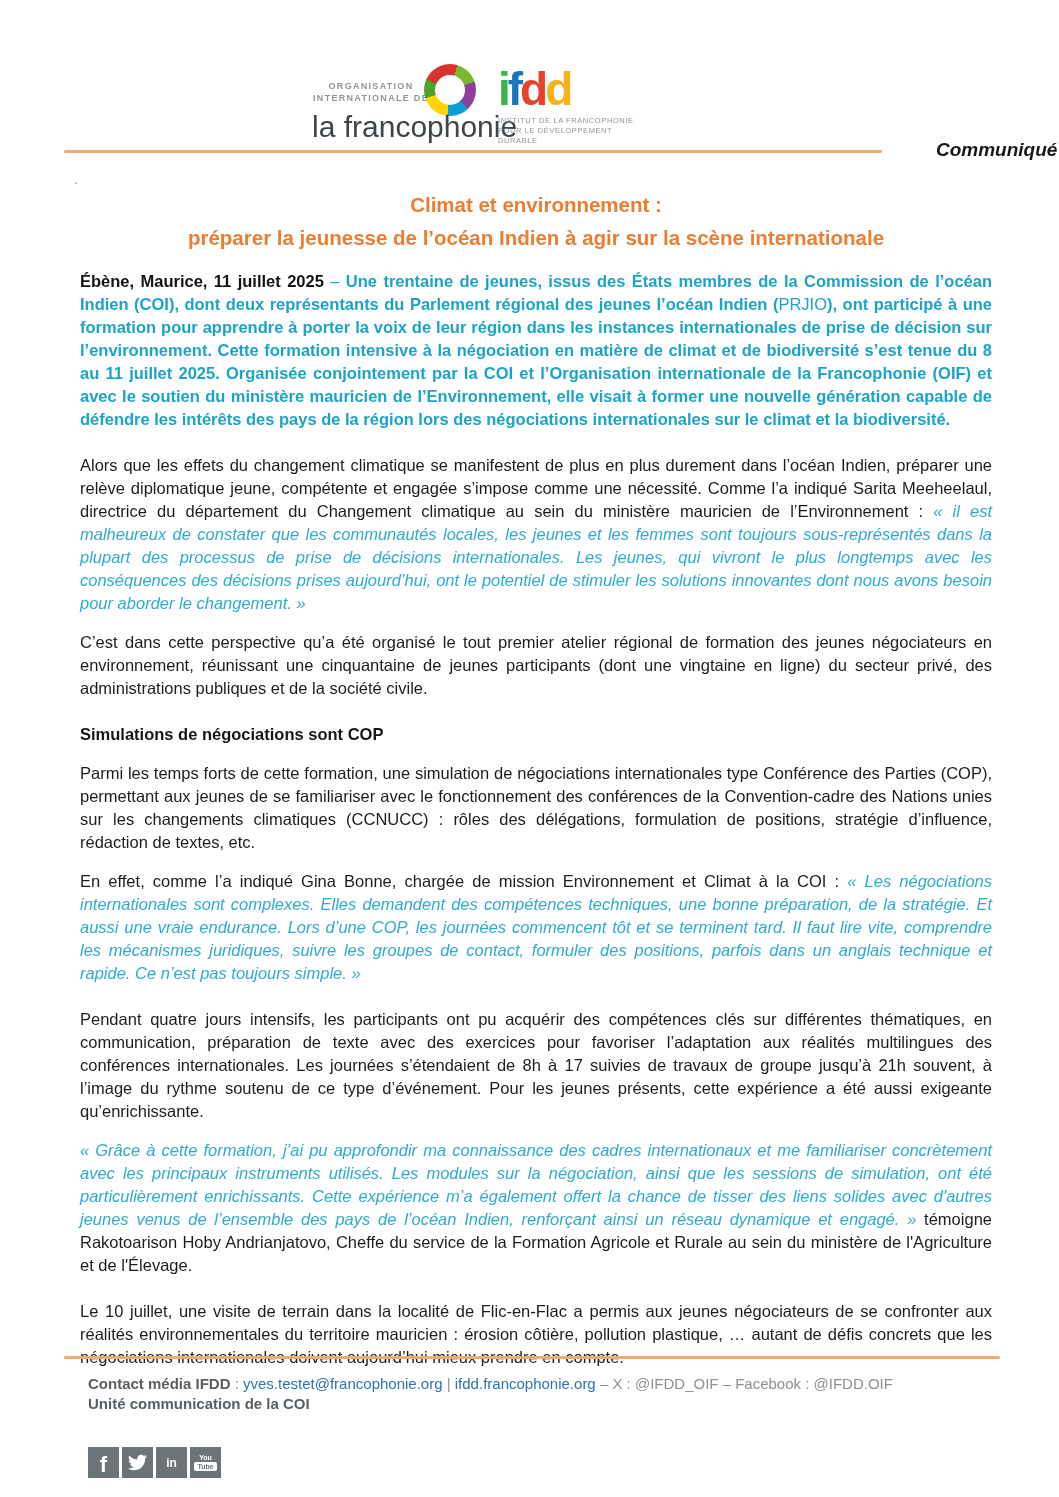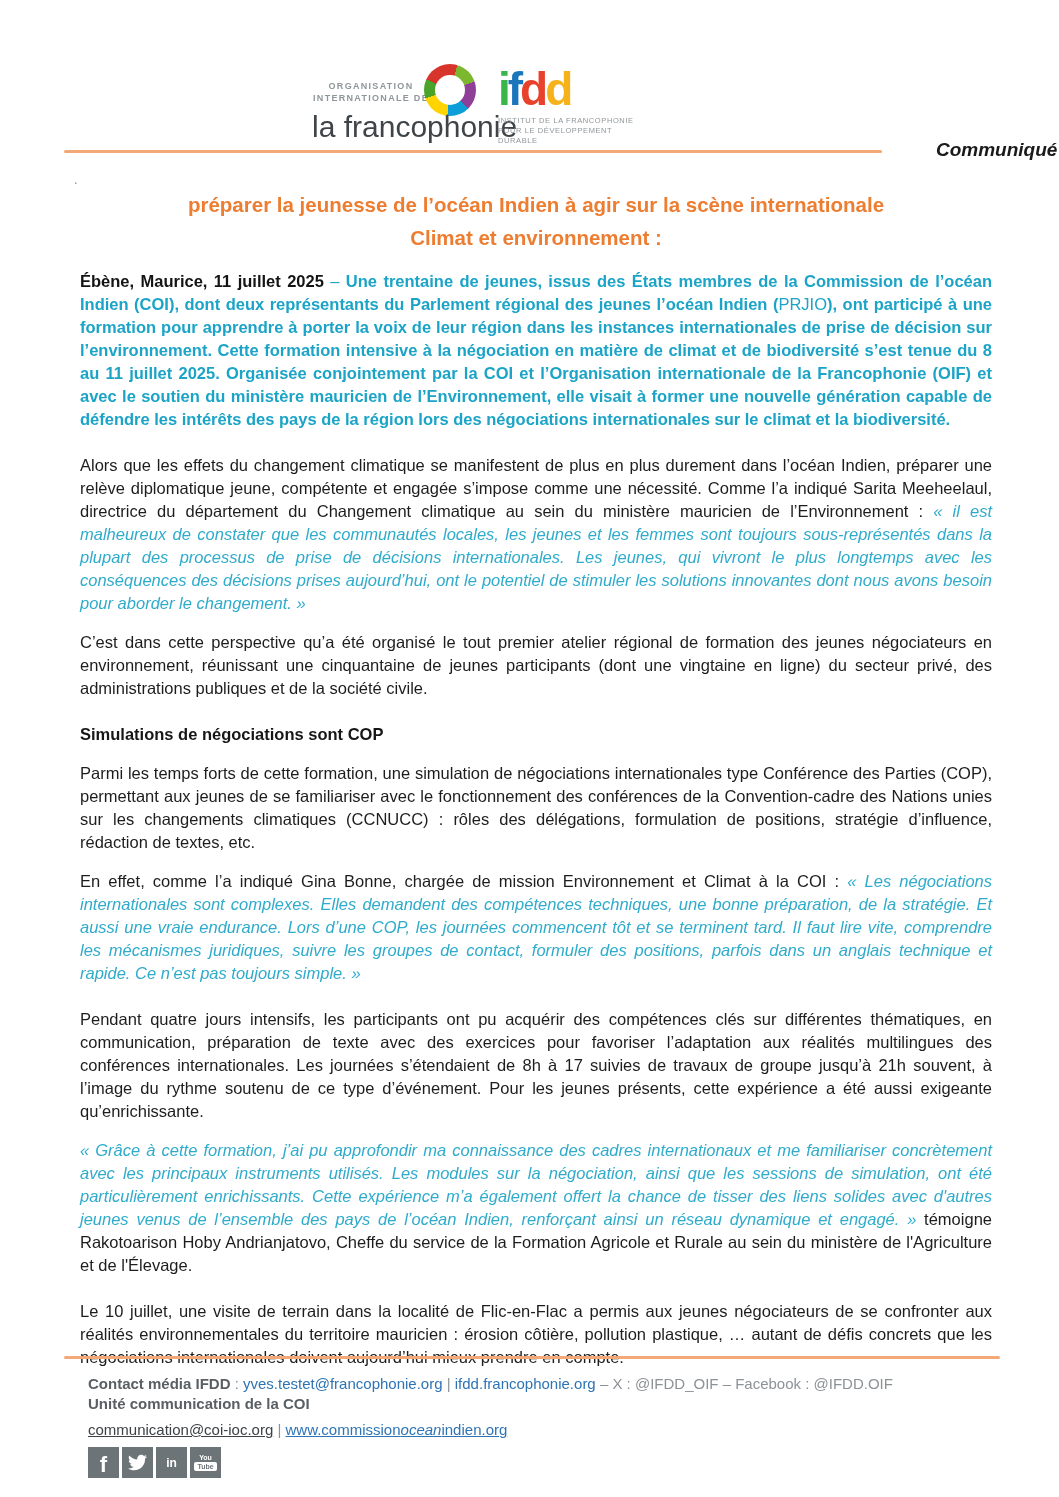--- a/index.html
+++ b/index.html
@@ -100,22 +100,22 @@
   </div>
 
   <div class="rule-top"></div>
   <div class="communique">Communiqué</div>
 
   <div class="main">
 
     <div class="stray">.</div>
 
     <div class="title">
+      <div>Climat et environnement :</div>
       <div>préparer la jeunesse de l’océan Indien à agir sur la scène internationale</div>
-      <div>Climat et environnement :</div>
     </div>
 
     <p class="para lead mb"><span class="date">Ébène, Maurice, 11 juillet 2025</span><span class="dash"> – </span><span>Une trentaine de jeunes, issus des États membres de la Commission de l’océan Indien (COI), dont deux représentants du Parlement régional des jeunes l’océan Indien (</span><span class="prjio">PRJIO</span><span>), ont participé à une formation pour apprendre à porter la voix de leur région dans les instances internationales de prise de décision sur l’environnement. Cette formation intensive à la négociation en matière de climat et de biodiversité s’est tenue du 8 au 11 juillet 2025. Organisée conjointement par la COI et l’Organisation internationale de la Francophonie (OIF) et avec le soutien du ministère mauricien de l’Environnement, elle visait à former une nouvelle génération capable de défendre les intérêts des pays de la région lors des négociations internationales sur le climat et la biodiversité.</span></p>
 
     <p class="para"><span>Alors que les effets du changement climatique se manifestent de plus en plus durement dans l’océan Indien, préparer une relève diplomatique jeune, compétente et engagée s’impose comme une nécessité. Comme l’a indiqué Sarita Meeheelaul, directrice du département du Changement climatique au sein du ministère mauricien de l’Environnement : </span><span class="quote">« il est malheureux de constater que les communautés locales, les jeunes et les femmes sont toujours sous-représentés dans la plupart des processus de prise de décisions internationales. Les jeunes, qui vivront le plus longtemps avec les conséquences des décisions prises aujourd’hui, ont le potentiel de stimuler les solutions innovantes dont nous avons besoin pour aborder le changement. »</span></p>
 
     <p class="para mb">C’est dans cette perspective qu’a été organisé le tout premier atelier régional de formation des jeunes négociateurs en environnement, réunissant une cinquantaine de jeunes participants (dont une vingtaine en ligne) du secteur privé, des administrations publiques et de la société civile.</p>
 
     <p class="para section-heading">Simulations de négociations sont COP</p>
 
@@ -131,21 +131,20 @@
 
   </div>
 
   <div class="rule-bottom"></div>
 
   <div class="footer">
     <div class="f-line1"><span class="f-label">Contact média IFDD</span><span> : </span><a href="#" class="f-link-blue">yves.testet@francophonie.org</a><span> | </span><a href="#" class="f-link-blue">ifdd.francophonie.org</a><span> – X : @IFDD_OIF – Facebook : @IFDD.OIF</span></div>
 
     <div class="f-line2"><span class="f-label">Unité communication de la COI</span></div>
 
-    <div class="f-line3"><a href="#" class="f-link-dark">communication@coi-ioc.org</a><span> | </span><a href="#" class="f-link-blue-u"><span>www.commission</span><i>ocean</i><span>indien.org</span></a></div>
   </div>
 
   <div class="social-row">
     <div class="social-icon">
       <span class="fb-glyph">f</span>
     </div>
     <div class="social-icon">
       <svg width="19" height="19" viewBox="0 0 24 24">
         <path fill="#ffffff" d="M23.954 4.569c-.885.389-1.83.654-2.825.775 1.014-.611 1.794-1.574 2.163-2.723-.951.555-2.005.959-3.127 1.184-.896-.959-2.173-1.559-3.591-1.559-2.717 0-4.92 2.203-4.92 4.917 0 .39.045.765.127 1.124C7.691 8.094 4.066 6.13 1.64 3.161c-.427.722-.666 1.561-.666 2.475 0 1.71.87 3.213 2.188 4.096-.807-.026-1.566-.248-2.228-.616v.061c0 2.385 1.693 4.374 3.946 4.827-.413.111-.849.171-1.296.171-.314 0-.615-.03-.916-.086.631 1.953 2.445 3.377 4.604 3.417-1.68 1.319-3.809 2.105-6.102 2.105-.39 0-.779-.023-1.17-.067 2.189 1.394 4.768 2.209 7.557 2.209 9.054 0 13.999-7.496 13.999-13.986 0-.209 0-.42-.015-.63.961-.689 1.8-1.56 2.46-2.548l-.047-.02z"></path>
       </svg>

